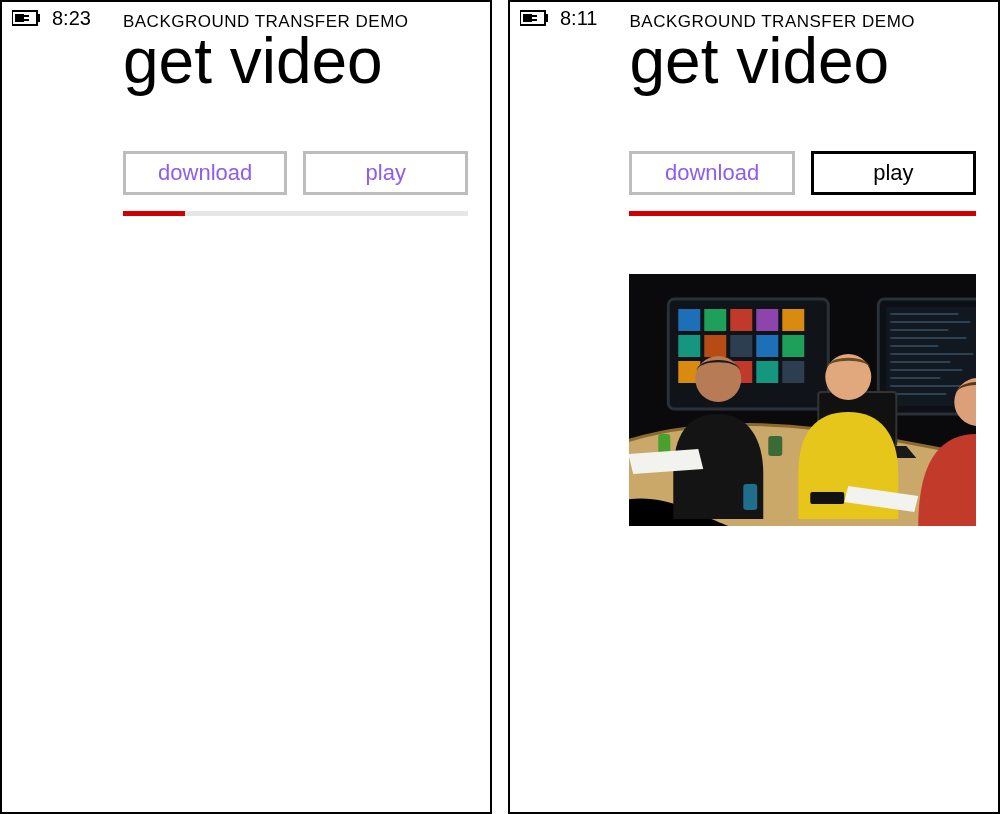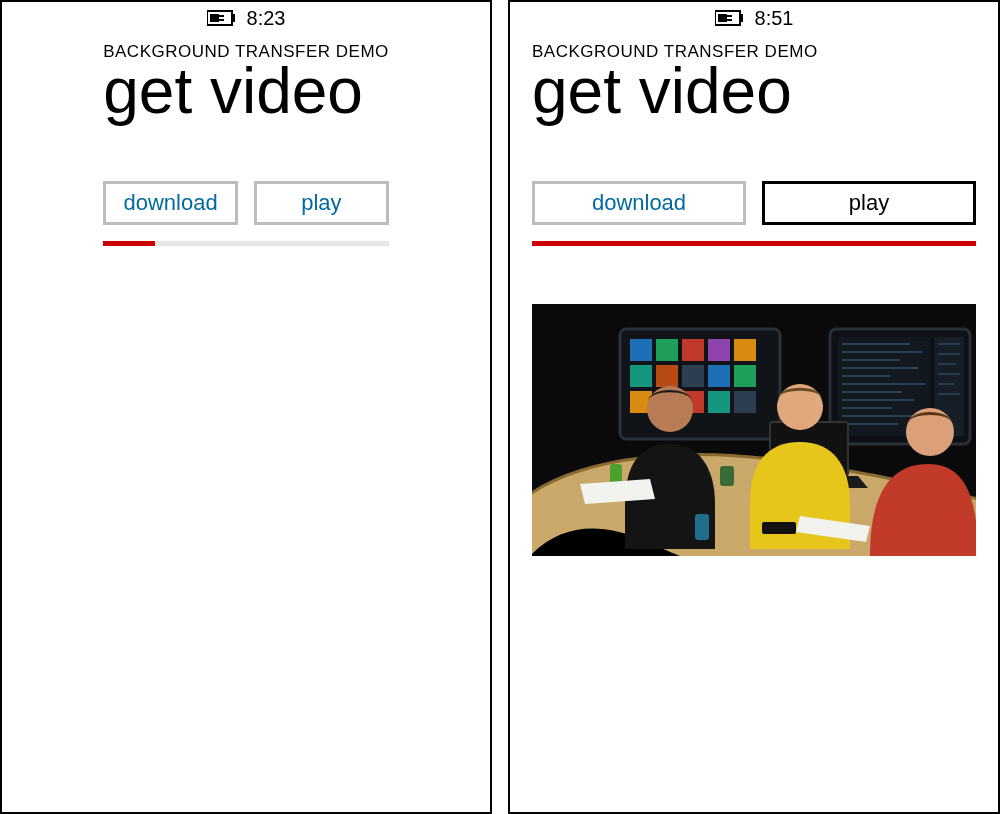--- a/index.html
+++ b/index.html
@@ -15,23 +15,22 @@
     display: flex;
     gap: 16px;
     box-sizing: border-box;
     padding: 0;
   }
   .phone {
     flex: 1 1 0;
     border: 2px solid #000;
     box-sizing: border-box;
     display: flex;
-    flex-direction: column;
+    flex-direction: row;
     overflow: hidden;
-    align-items: center;
   }
   .status-bar {
     height: 28px;
     display: flex;
     justify-content: flex-end;
     align-items: center;
     padding: 2px 10px 0 10px;
     gap: 10px;
   }
   .status-bar .time {
@@ -71,21 +70,21 @@
     gap: 16px;
   }
   .btn {
     flex: 1 1 0;
     height: 44px;
     border: 3px solid #bdbdbd;
     background: #fff;
     font-family: "Segoe UI", Arial, sans-serif;
     font-size: 22px;
     font-weight: 500;
-    color: #0369a1;
+    color: #8b5cf6;
     display: flex;
     align-items: center;
     justify-content: center;
     box-sizing: border-box;
     cursor: default;
   }
   .btn.enabled {
     border-color: #000;
     color: #000;
     cursor: pointer;
@@ -160,21 +159,21 @@
     <div class="status-bar">
       <span class="battery-icon">
         <svg viewBox="0 0 30 16">
           <rect x="0" y="1" width="25" height="14" fill="none" stroke="#000" stroke-width="2"></rect>
           <rect x="25" y="4" width="3" height="8" fill="#000"></rect>
           <rect x="3" y="4" width="9" height="8" fill="#000"></rect>
           <rect x="12" y="5" width="5" height="2" fill="#000"></rect>
           <rect x="12" y="9" width="5" height="2" fill="#000"></rect>
         </svg>
       </span>
-      <span class="time">8:51</span>
+      <span class="time">8:11</span>
     </div>
 
     <div class="content">
       <div class="app-title">BACKGROUND TRANSFER DEMO</div>
       <div class="page-title">get video</div>
 
       <div class="buttons">
         <div class="btn">
           <span>download</span>
         </div>

